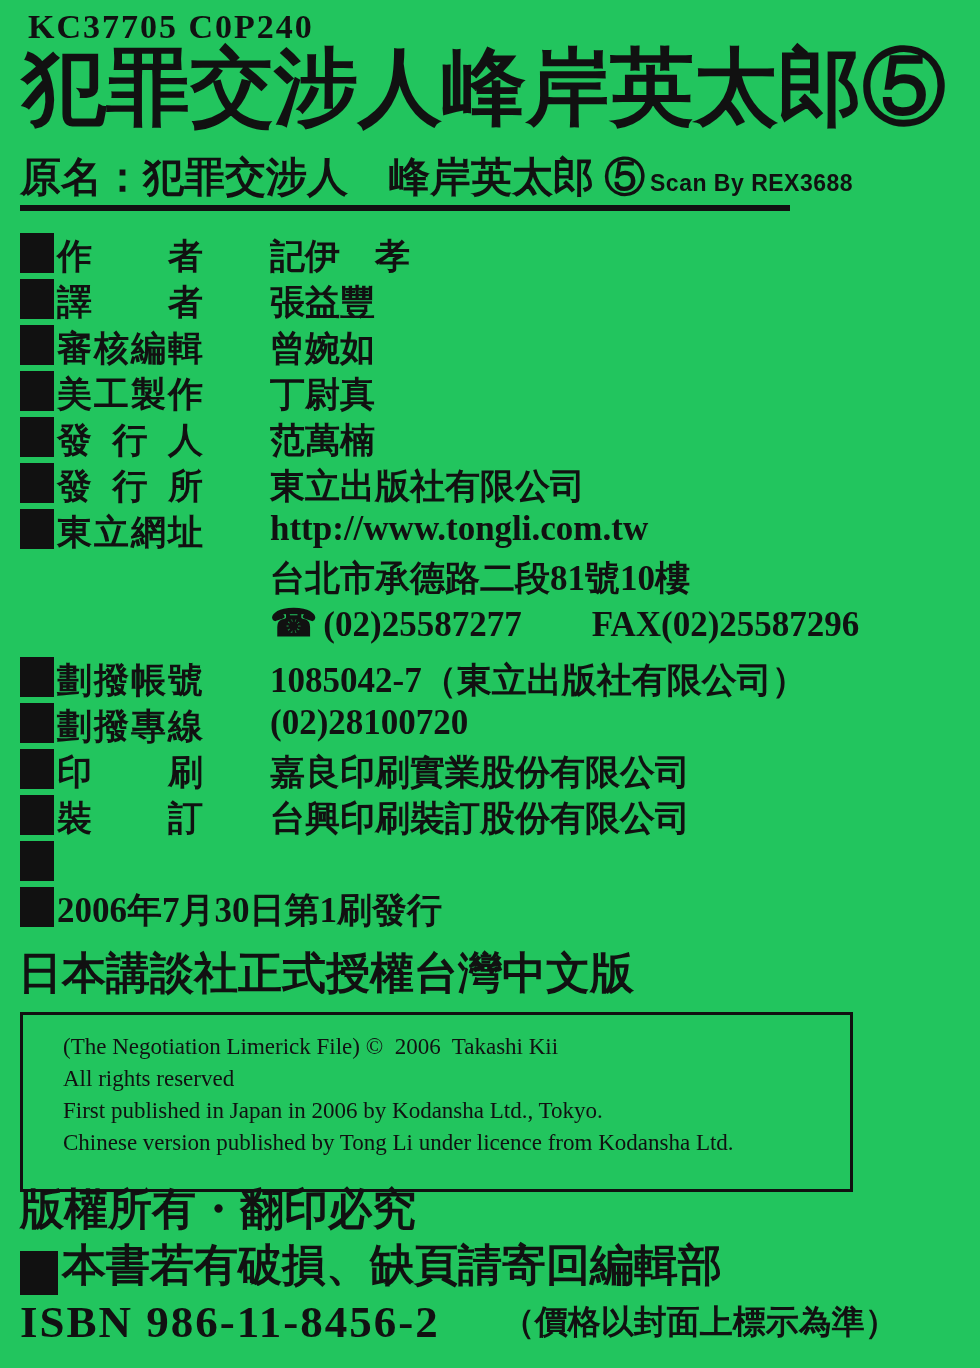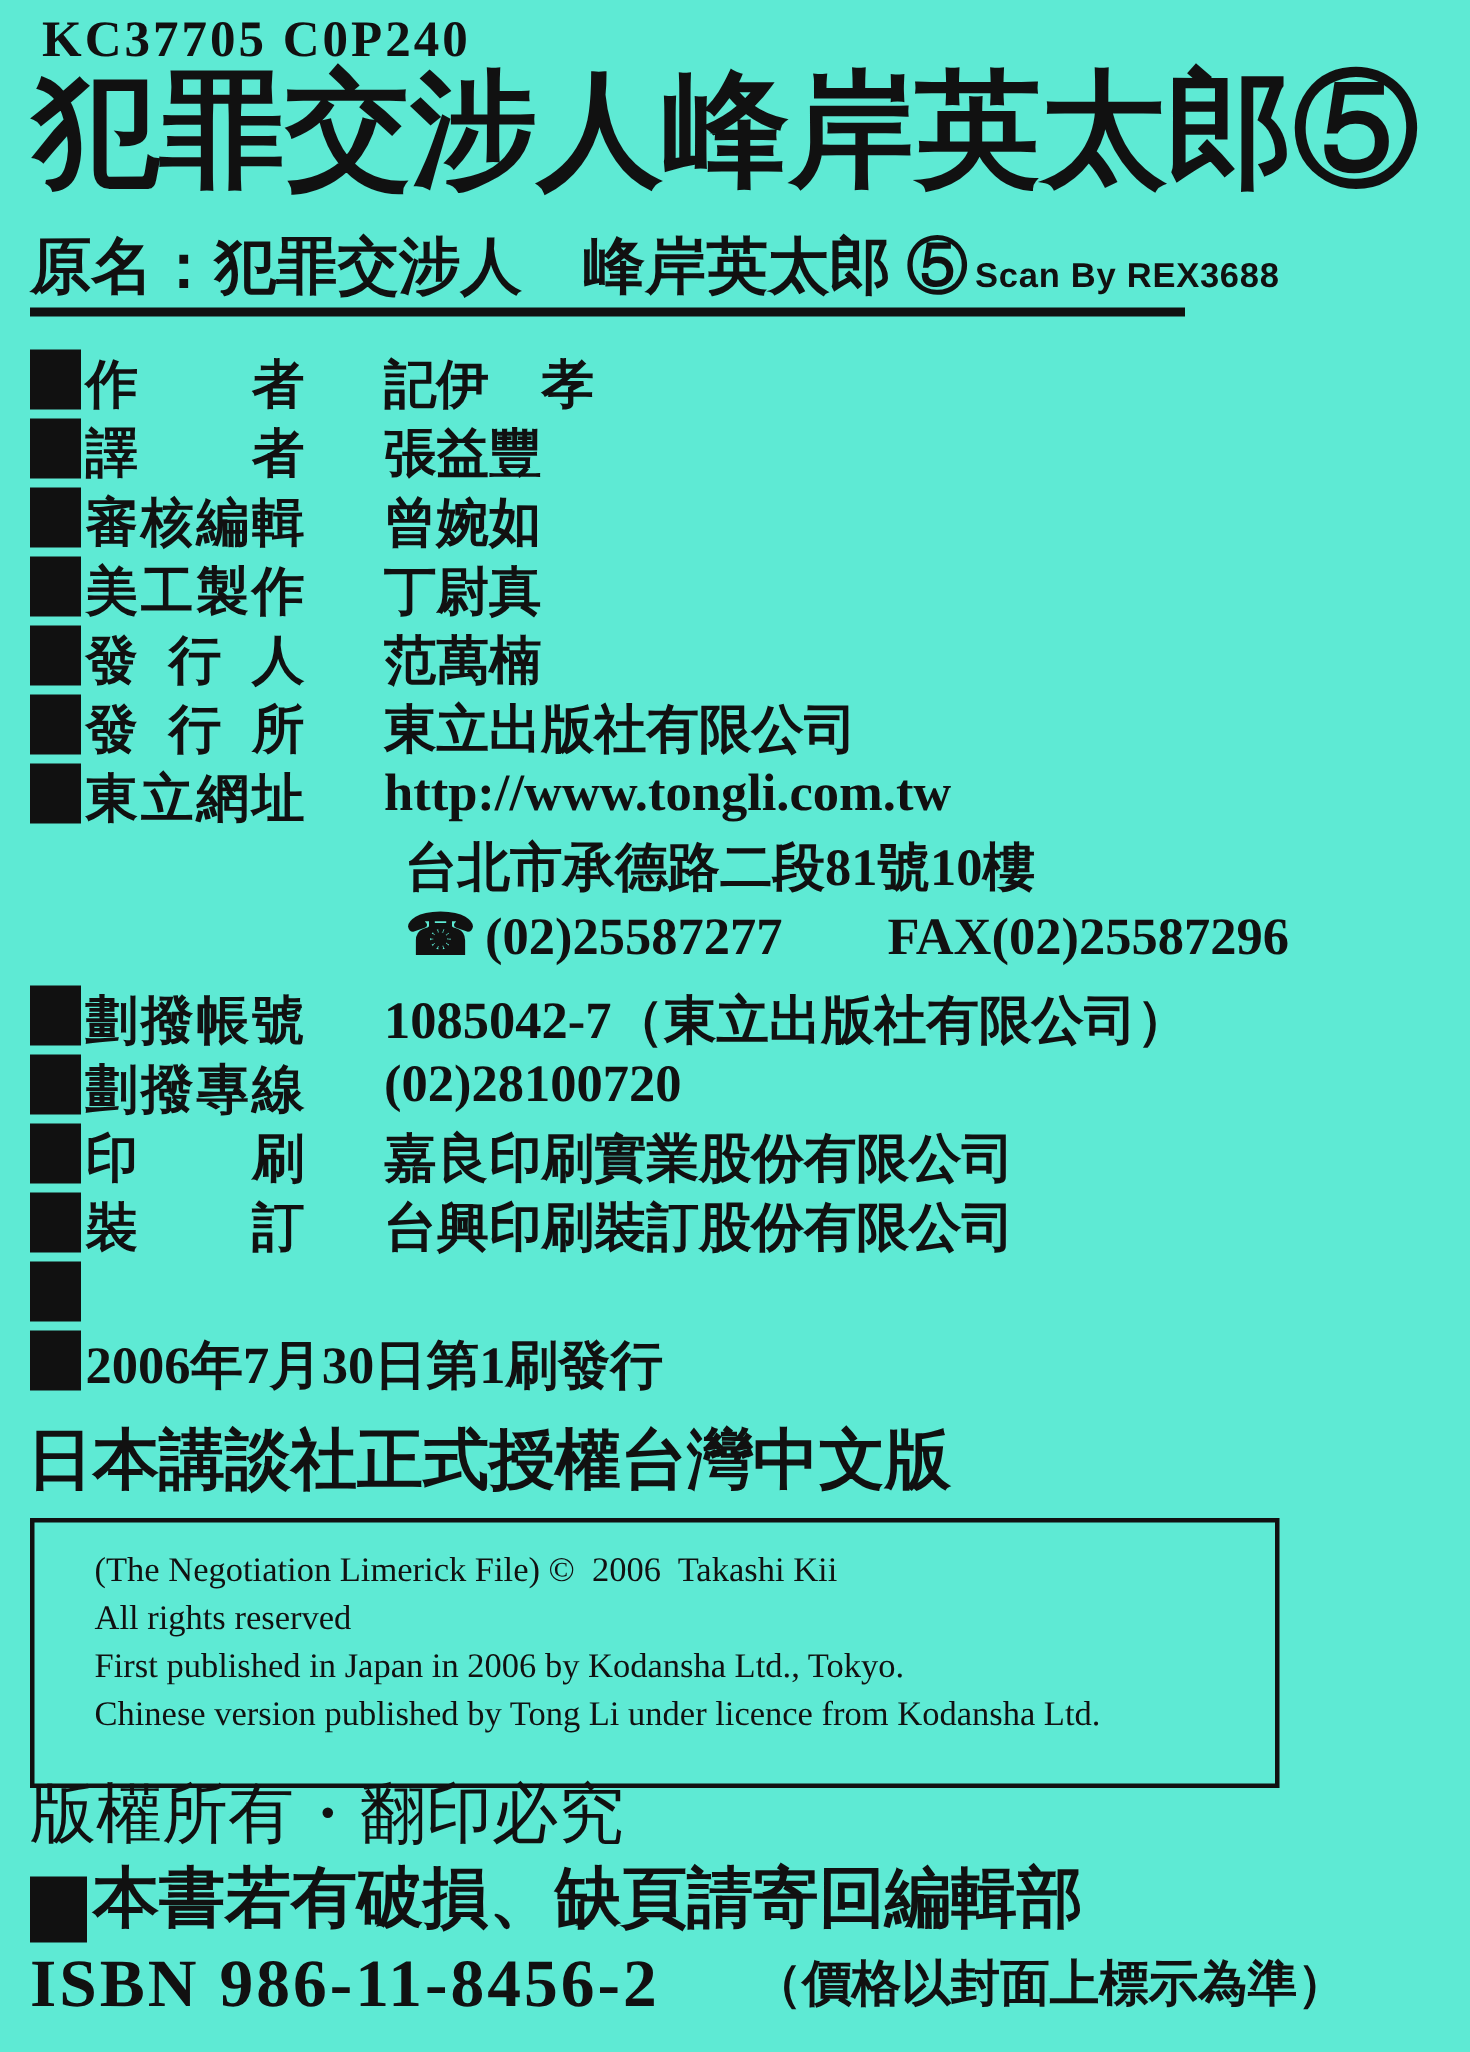--- a/index.html
+++ b/index.html
@@ -1,19 +1,19 @@
 <!DOCTYPE html>
 <html><head>
 <meta charset="utf-8">
 <style>
   html,body{margin:0;padding:0;}
   .page{
     position:relative;
     width:980px;height:1368px;
-    background:#5eead4;
+    background:#22c55e;
     color:#111;
     font-family:"Liberation Serif","DejaVu Serif",serif;
     overflow:hidden;
   }
   
   .code-line{
     position:absolute;left:28px;top:8px;
     font-size:34px;letter-spacing:2px;font-weight:600;
     white-space:nowrap;
   }
@@ -38,21 +38,21 @@
   }
   
   .credits{position:absolute;left:20px;top:233px;}
   .crow{display:flex;height:46px;font-size:35px;font-weight:600;}
   .sq{width:34px;height:40px;background:#111;flex:0 0 auto;}
   .clabel{
     width:146px;margin-left:3px;flex:0 0 auto;
     text-align:justify;text-align-last:justify;
     white-space:pre;
   }
-  .cvalue{margin-left:53px;white-space:pre;}
+  .cvalue{margin-left:67px;white-space:pre;}
   .cont{padding-left:250px;}
   .cont .cvalue{margin-left:0;}
   .gap-top{margin-top:10px;}
   .fullrow .cvalue{margin-left:3px;}
   .phone-glyph{font-size:38px;margin-right:6px;}
   .fax{margin-left:70px;}
   
   .auth-line{
     position:absolute;left:18px;top:944px;
     font-size:44px;font-weight:600;white-space:nowrap;
@@ -63,21 +63,21 @@
     width:833px;height:180px;
     border:3px solid #111;box-sizing:border-box;
     padding:16px 10px 0 40px;
   }
   .box-line{
     font-size:23px;line-height:32px;white-space:pre;
   }
   
   .copyright-line{
     position:absolute;left:20px;top:1180px;
-    font-size:44px;font-weight:400;white-space:nowrap;
+    font-size:44px;font-weight:700;white-space:nowrap;
   }
   .damaged-line{
     position:absolute;left:20px;top:1236px;
     font-size:44px;font-weight:600;white-space:nowrap;
     display:flex;align-items:flex-end;
   }
   .damaged-line .sq2{
     width:38px;height:44px;background:#111;margin-right:4px;flex:0 0 auto;
   }
   .isbn-line{

